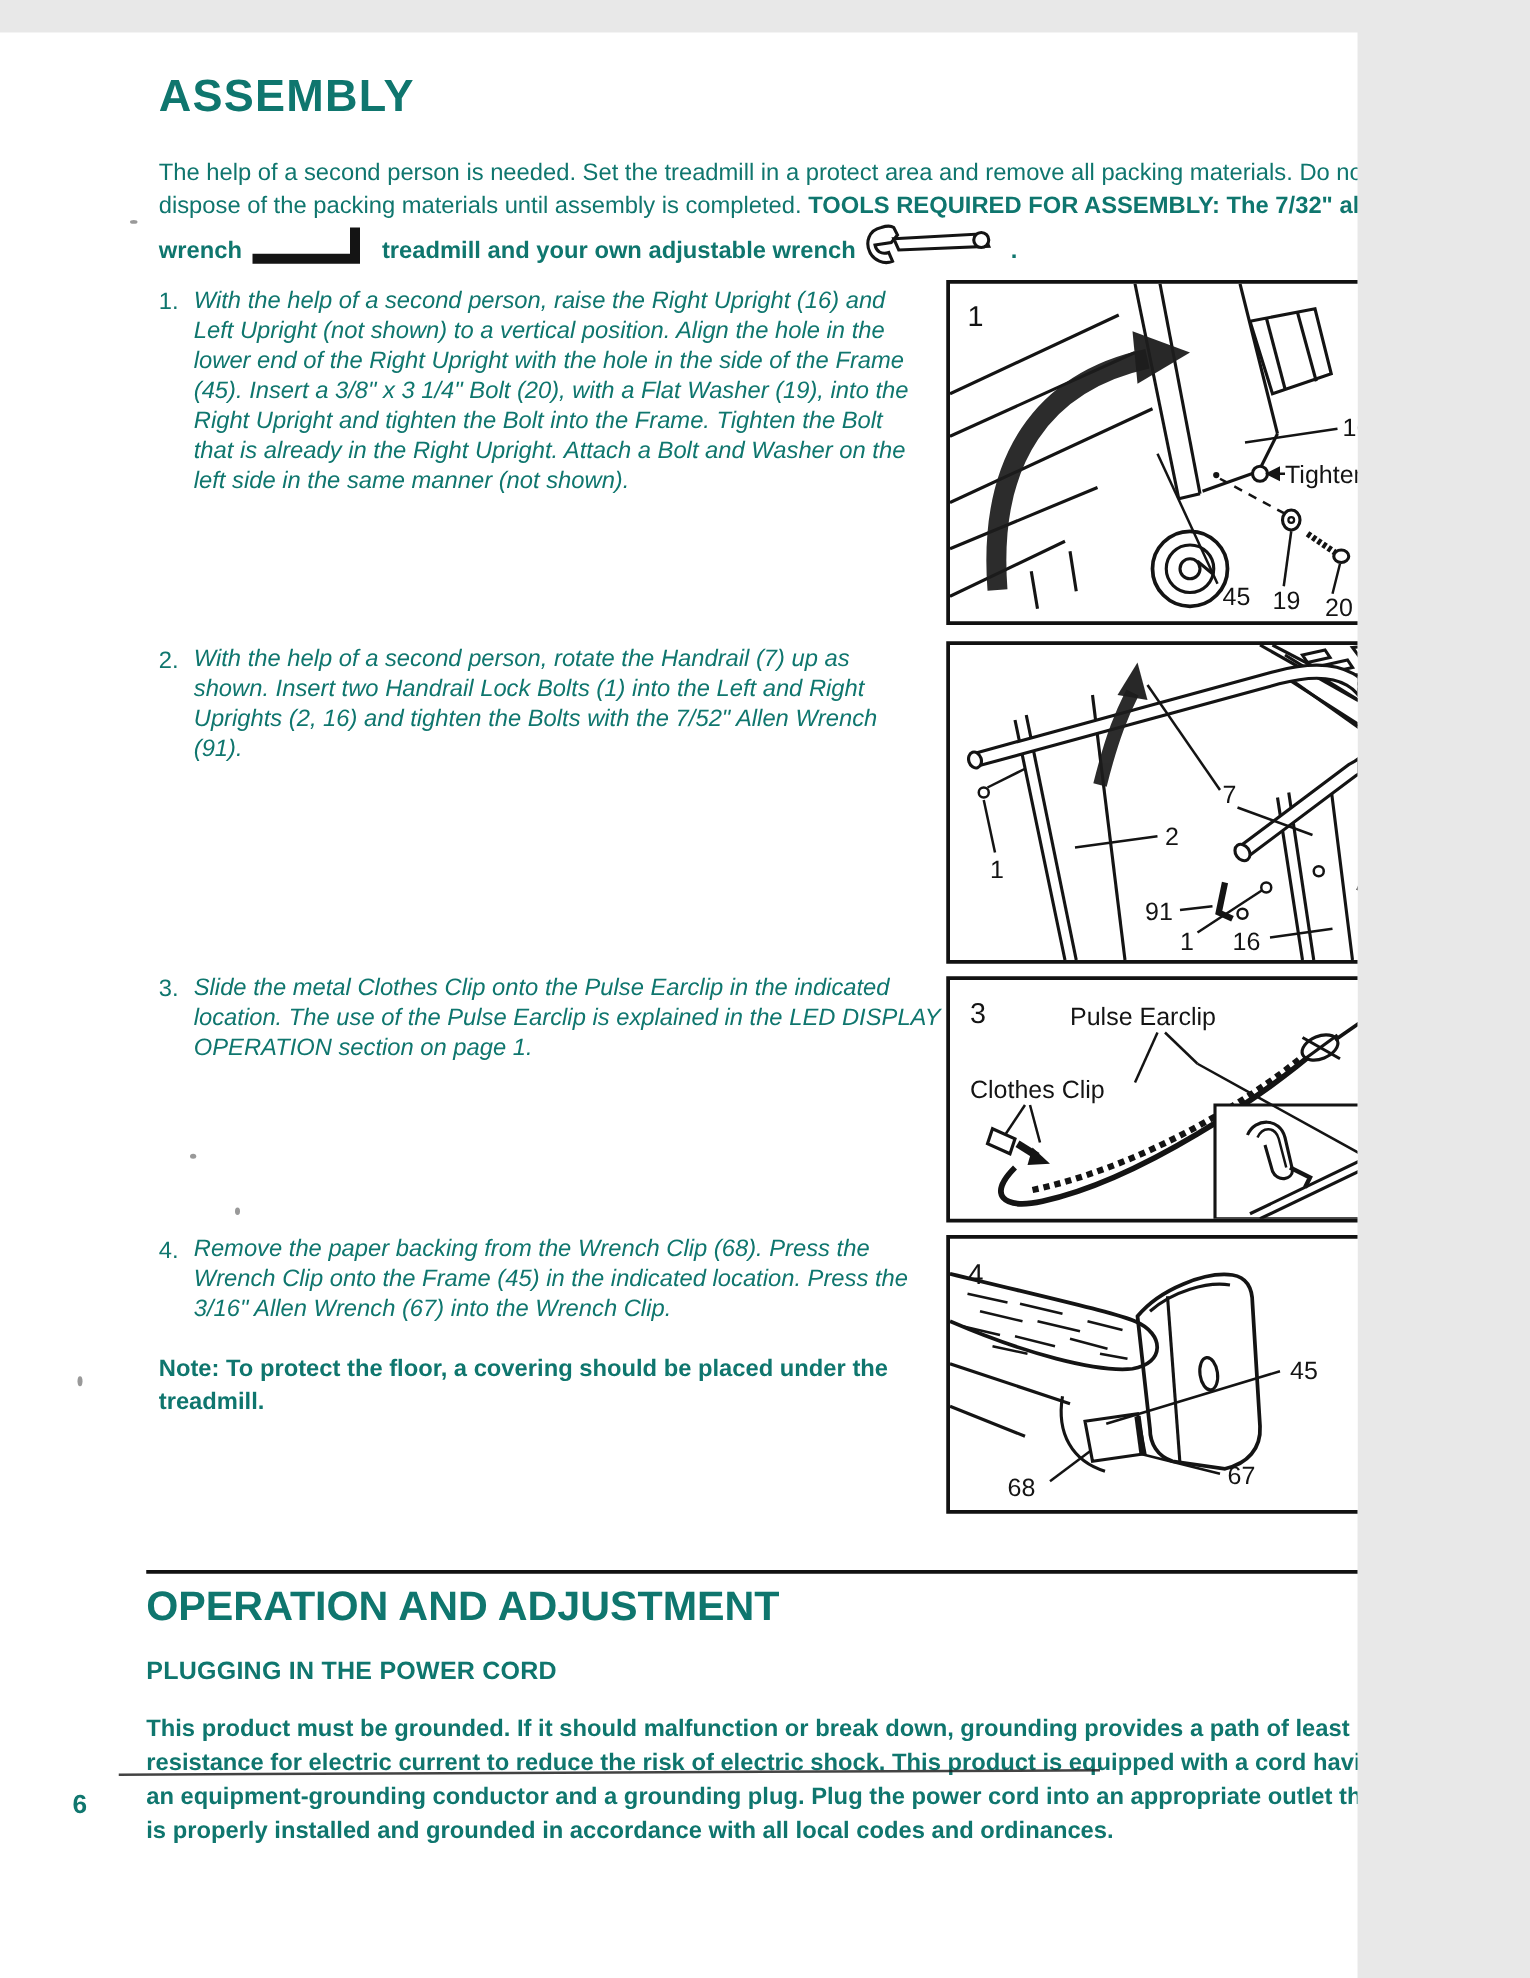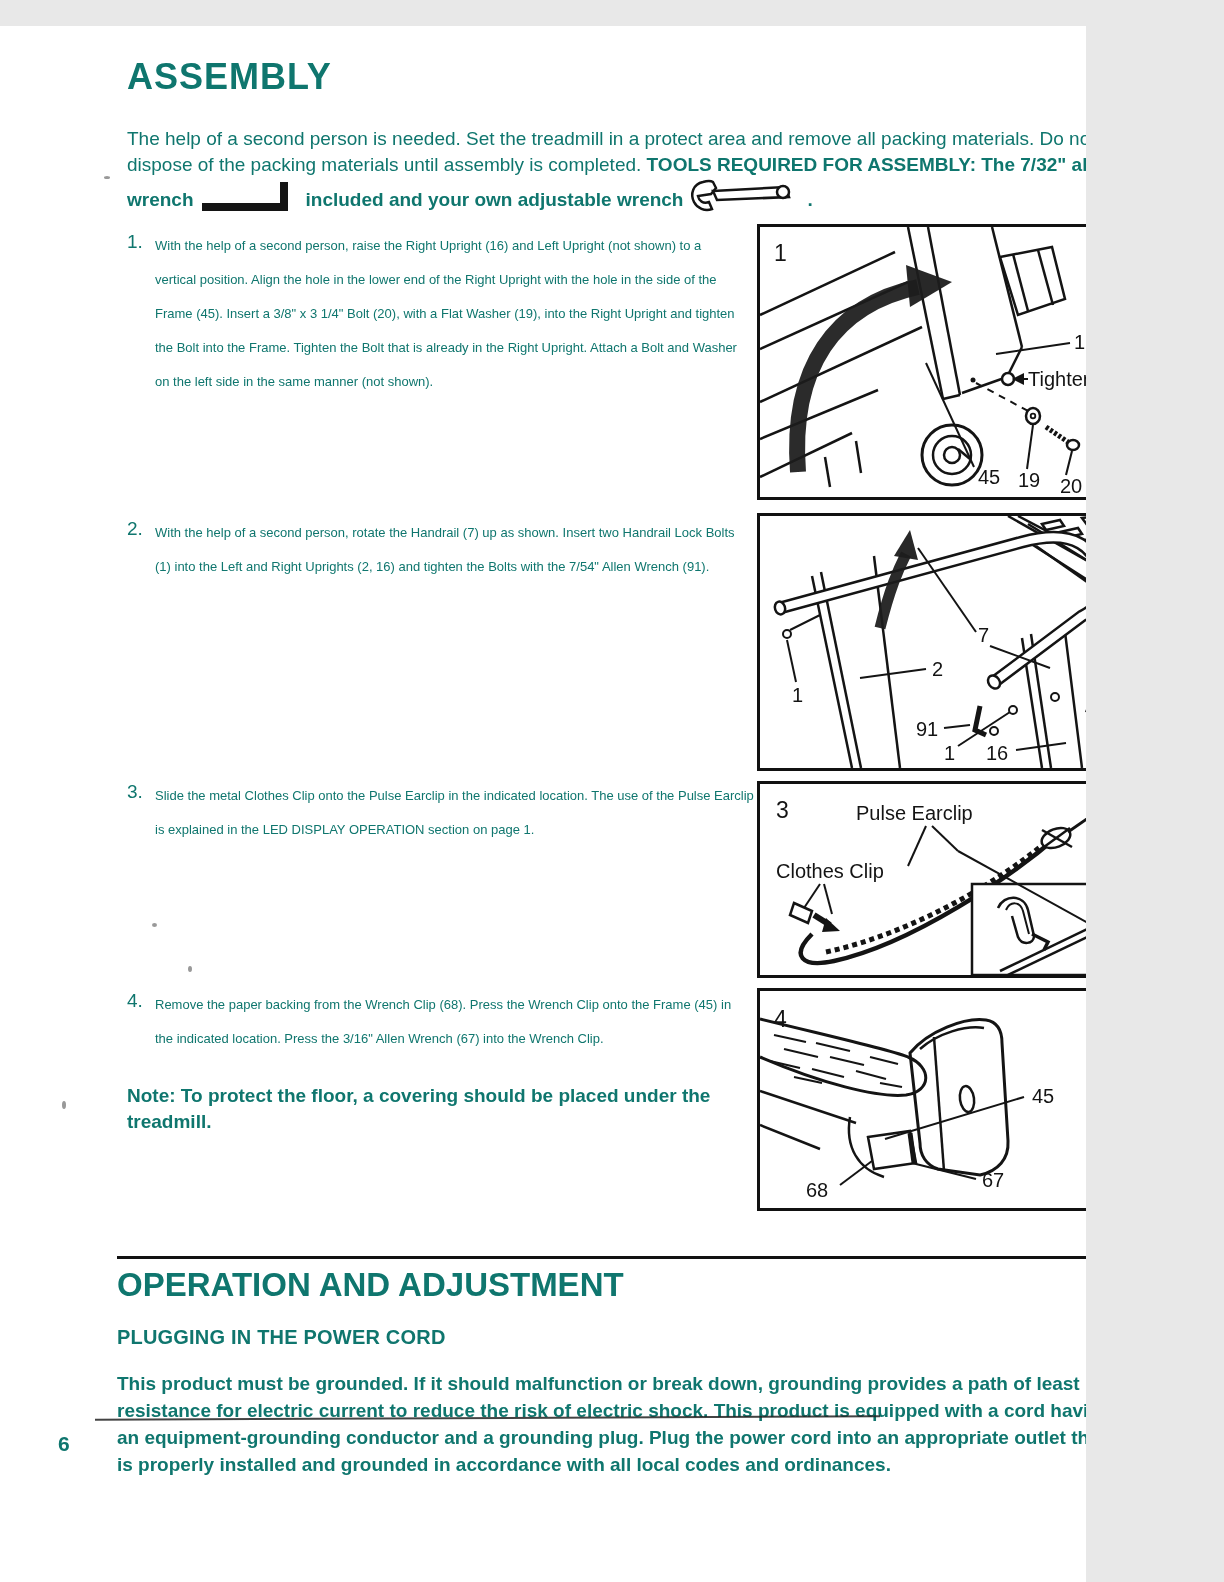--- a/index.html
+++ b/index.html
@@ -7,21 +7,21 @@
     position:relative;width:1086px;height:1582px;background:#ffffff;
     font-family:"Liberation Sans", sans-serif;color:#0f766e;overflow:hidden;margin-top:26px;
   }
   .abs{position:absolute;}
   .h1{font-size:36px;font-weight:bold;letter-spacing:1px;}
   .h1b{font-size:33px;font-weight:bold;letter-spacing:0px;text-align:right;}
   .body-text{font-size:19px;line-height:26px;}
   .bold{font-weight:bold;}
   .step{display:flex;}
   .step-num{width:28px;flex:0 0 28px;font-size:19px;line-height:26px;}
-  .step-text{width:585px;font-size:13px;line-height:34px;}
+  .step-text{width:585px;font-size:19px;line-height:24px;font-style:italic;}
   .diagram{
     position:absolute;left:757px;width:352px;border:3px solid #111;
     box-sizing:border-box;background:#fff;
   }
   .diagram svg{display:block;}
   .dpanel{font-family:"Liberation Sans",sans-serif;font-size:23px;fill:#141414;}
   .dcallout{font-family:"Liberation Sans",sans-serif;font-size:20px;fill:#141414;}
   .rule{background:#111;height:3px;}
   .subhead{font-size:20px;font-weight:bold;letter-spacing:0.2px;}
   .icon-inline{display:inline-block;vertical-align:middle;margin:0 6px;}
@@ -32,35 +32,35 @@
 </head>
 <body>
 
 <div class="page">
 
   <div class="abs h1" style="left:127px;top:30px;">ASSEMBLY</div>
 
   <div class="abs body-text" style="left:127px;top:100px;width:1020px;">
     <span>The help of a second person is needed. Set the treadmill in a protect area and remove all packing materials. Do not dispose of the packing materials until assembly is completed. </span><span class="bold">TOOLS REQUIRED FOR ASSEMBLY: The 7/32" allen wrench</span><span class="icon-inline"><svg width="100" height="34" viewBox="0 0 100 34">
           <path d="M6 27 L84 27 L84 6" fill="none" stroke="#141414" stroke-width="8" stroke-linecap="square"></path>
-        </svg></span><span class="bold">included and your own adjustable wrench</span><span class="icon-inline"><svg width="112" height="38" viewBox="0 0 112 38">
+        </svg></span><span class="bold">treadmill and your own adjustable wrench</span><span class="icon-inline"><svg width="112" height="38" viewBox="0 0 112 38">
           <path d="M14 4 C4 6 1 16 5 24 C8 30 16 34 23 31 L20 24 C14 26 10 23 9 18 L22 16 L27 10 L24 4 C21 2 17 3 14 4 Z" fill="#fff" stroke="#141414" stroke-width="2.5"></path>
           <polygon points="24,13 96,9 100,19 28,22" fill="#fff" stroke="#141414" stroke-width="2.5"></polygon>
           <circle cx="94" cy="14" r="6" fill="#fff" stroke="#141414" stroke-width="2.5"></circle>
         </svg></span><span class="bold">.</span>
   </div>
 
   <div class="abs step" style="left:127px;top:203px;">
     <div class="step-num">1.</div>
     <div class="step-text">With the help of a second person, raise the Right Upright (16) and Left Upright (not shown) to a vertical position. Align the hole in the lower end of the Right Upright with the hole in the side of the Frame (45). Insert a 3/8" x 3 1/4" Bolt (20), with a Flat Washer (19), into the Right Upright and tighten the Bolt into the Frame. Tighten the Bolt that is already in the Right Upright. Attach a Bolt and Washer on the left side in the same manner (not shown).</div>
   </div>
 
   <div class="abs step" style="left:127px;top:490px;">
     <div class="step-num">2.</div>
-    <div class="step-text">With the help of a second person, rotate the Handrail (7) up as shown. Insert two Handrail Lock Bolts (1) into the Left and Right Uprights (2, 16) and tighten the Bolts with the 7/54" Allen Wrench (91).</div>
+    <div class="step-text">With the help of a second person, rotate the Handrail (7) up as shown. Insert two Handrail Lock Bolts (1) into the Left and Right Uprights (2, 16) and tighten the Bolts with the 7/52" Allen Wrench (91).</div>
   </div>
 
   <div class="abs step" style="left:127px;top:753px;">
     <div class="step-num">3.</div>
     <div class="step-text" style="width:600px;">Slide the metal Clothes Clip onto the Pulse Earclip in the indicated location. The use of the Pulse Earclip is explained in the LED DISPLAY OPERATION section on page 1.</div>
   </div>
 
   <div class="abs step" style="left:127px;top:962px;">
     <div class="step-num">4.</div>
     <div class="step-text">Remove the paper backing from the Wrench Clip (68). Press the Wrench Clip onto the Frame (45) in the indicated location. Press the 3/16" Allen Wrench (67) into the Wrench Clip.</div>

